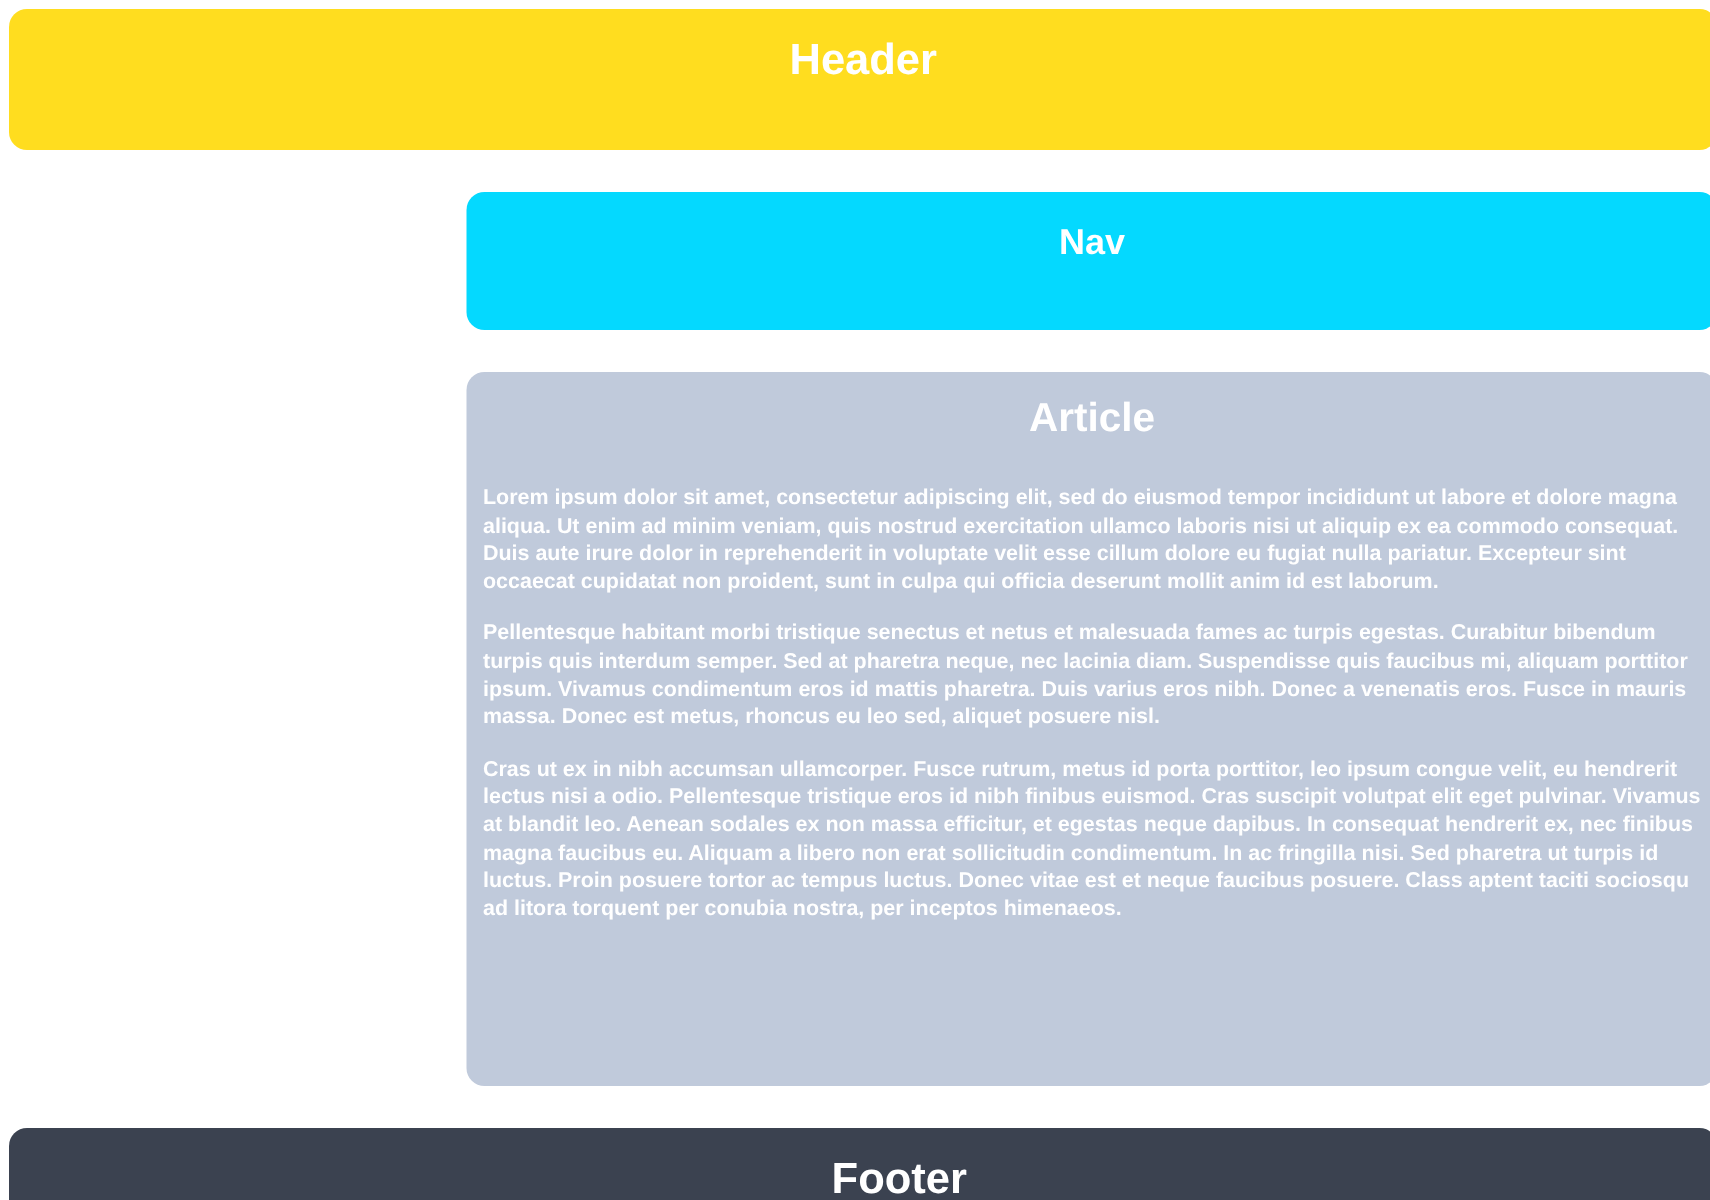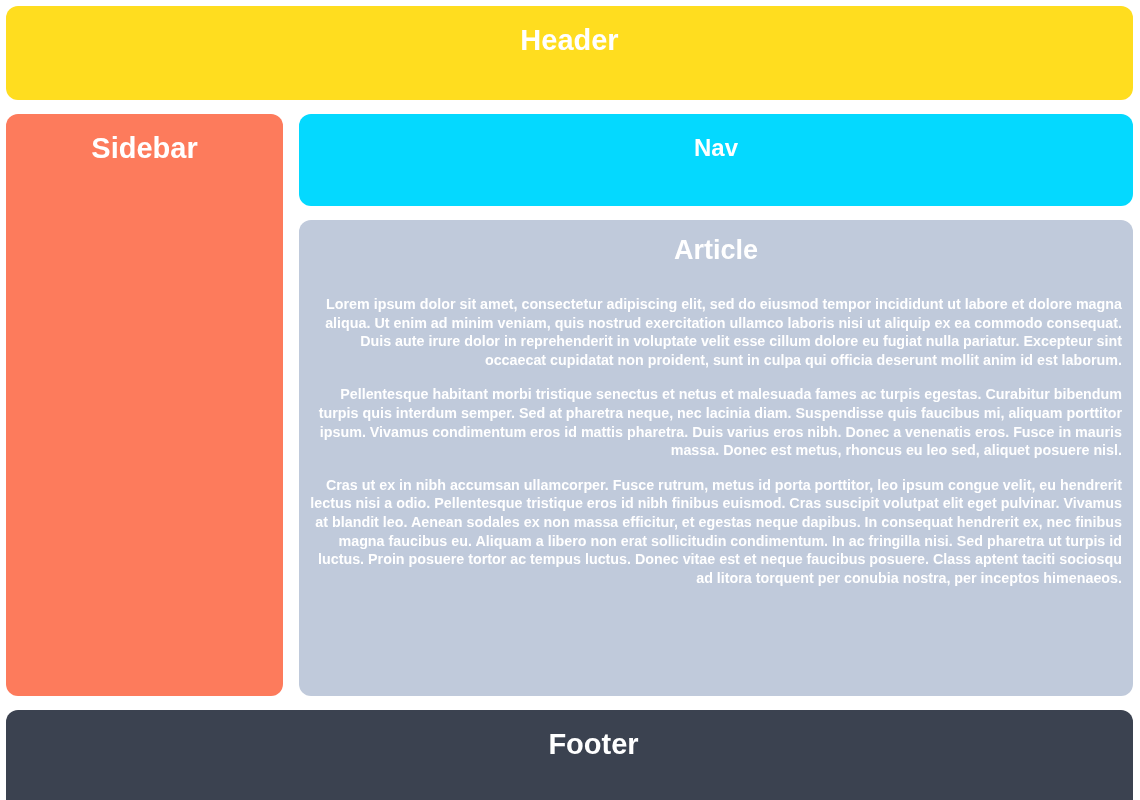--- a/index.html
+++ b/index.html
@@ -22,20 +22,21 @@
     display: grid;
     grid-template-columns: 277px 834px;
     grid-template-rows: 94px 92px 476px 101px;
     grid-template-areas:
       "header  header"
       "sidebar nav"
       "sidebar article"
       "footer  footer";
     column-gap: 16px;
     row-gap: 14px;
+    gap: 28px;
   }
 
   .panel {
     border-radius: 12px;
     box-sizing: border-box;
     overflow: hidden;
   }
 
   .panel-title {
     color: #ffffff;
@@ -87,21 +88,21 @@
     font-size: 27px;
     line-height: 33px;
     margin-bottom: 28px;
   }
   .article-body p {
     margin: 0 0 16px 0;
     color: #ffffff;
     font-weight: bold;
     font-size: 14.3px;
     line-height: 18.6px;
-    text-align: right;
+    text-align: left;
   }
   .article-body p:last-child {
     margin-bottom: 0;
   }
 
   
   .footer {
     grid-area: footer;
     background: #3b4250;
     padding-top: 17px;
@@ -114,23 +115,20 @@
 </style>
 </head>
 <body>
 
 <div class="page-grid">
 
   <section class="panel header">
     <span class="panel-title">Header</span>
   </section>
 
-  <aside class="panel sidebar">
-    <span class="panel-title">Sidebar</span>
-  </aside>
 
   <nav class="panel nav">
     <span class="panel-title">Nav</span>
   </nav>
 
   <article class="panel article">
     <span class="panel-title">Article</span>
     <div class="article-body">
       <p>Lorem ipsum dolor sit amet, consectetur adipiscing elit, sed do eiusmod tempor incididunt ut labore et dolore magna aliqua. Ut enim ad minim veniam, quis nostrud exercitation ullamco laboris nisi ut aliquip ex ea commodo consequat. Duis aute irure dolor in reprehenderit in voluptate velit esse cillum dolore eu fugiat nulla pariatur. Excepteur sint occaecat cupidatat non proident, sunt in culpa qui officia deserunt mollit anim id est laborum.</p>
       <p>Pellentesque habitant morbi tristique senectus et netus et malesuada fames ac turpis egestas. Curabitur bibendum turpis quis interdum semper. Sed at pharetra neque, nec lacinia diam. Suspendisse quis faucibus mi, aliquam porttitor ipsum. Vivamus condimentum eros id mattis pharetra. Duis varius eros nibh. Donec a venenatis eros. Fusce in mauris massa. Donec est metus, rhoncus eu leo sed, aliquet posuere nisl.</p>

